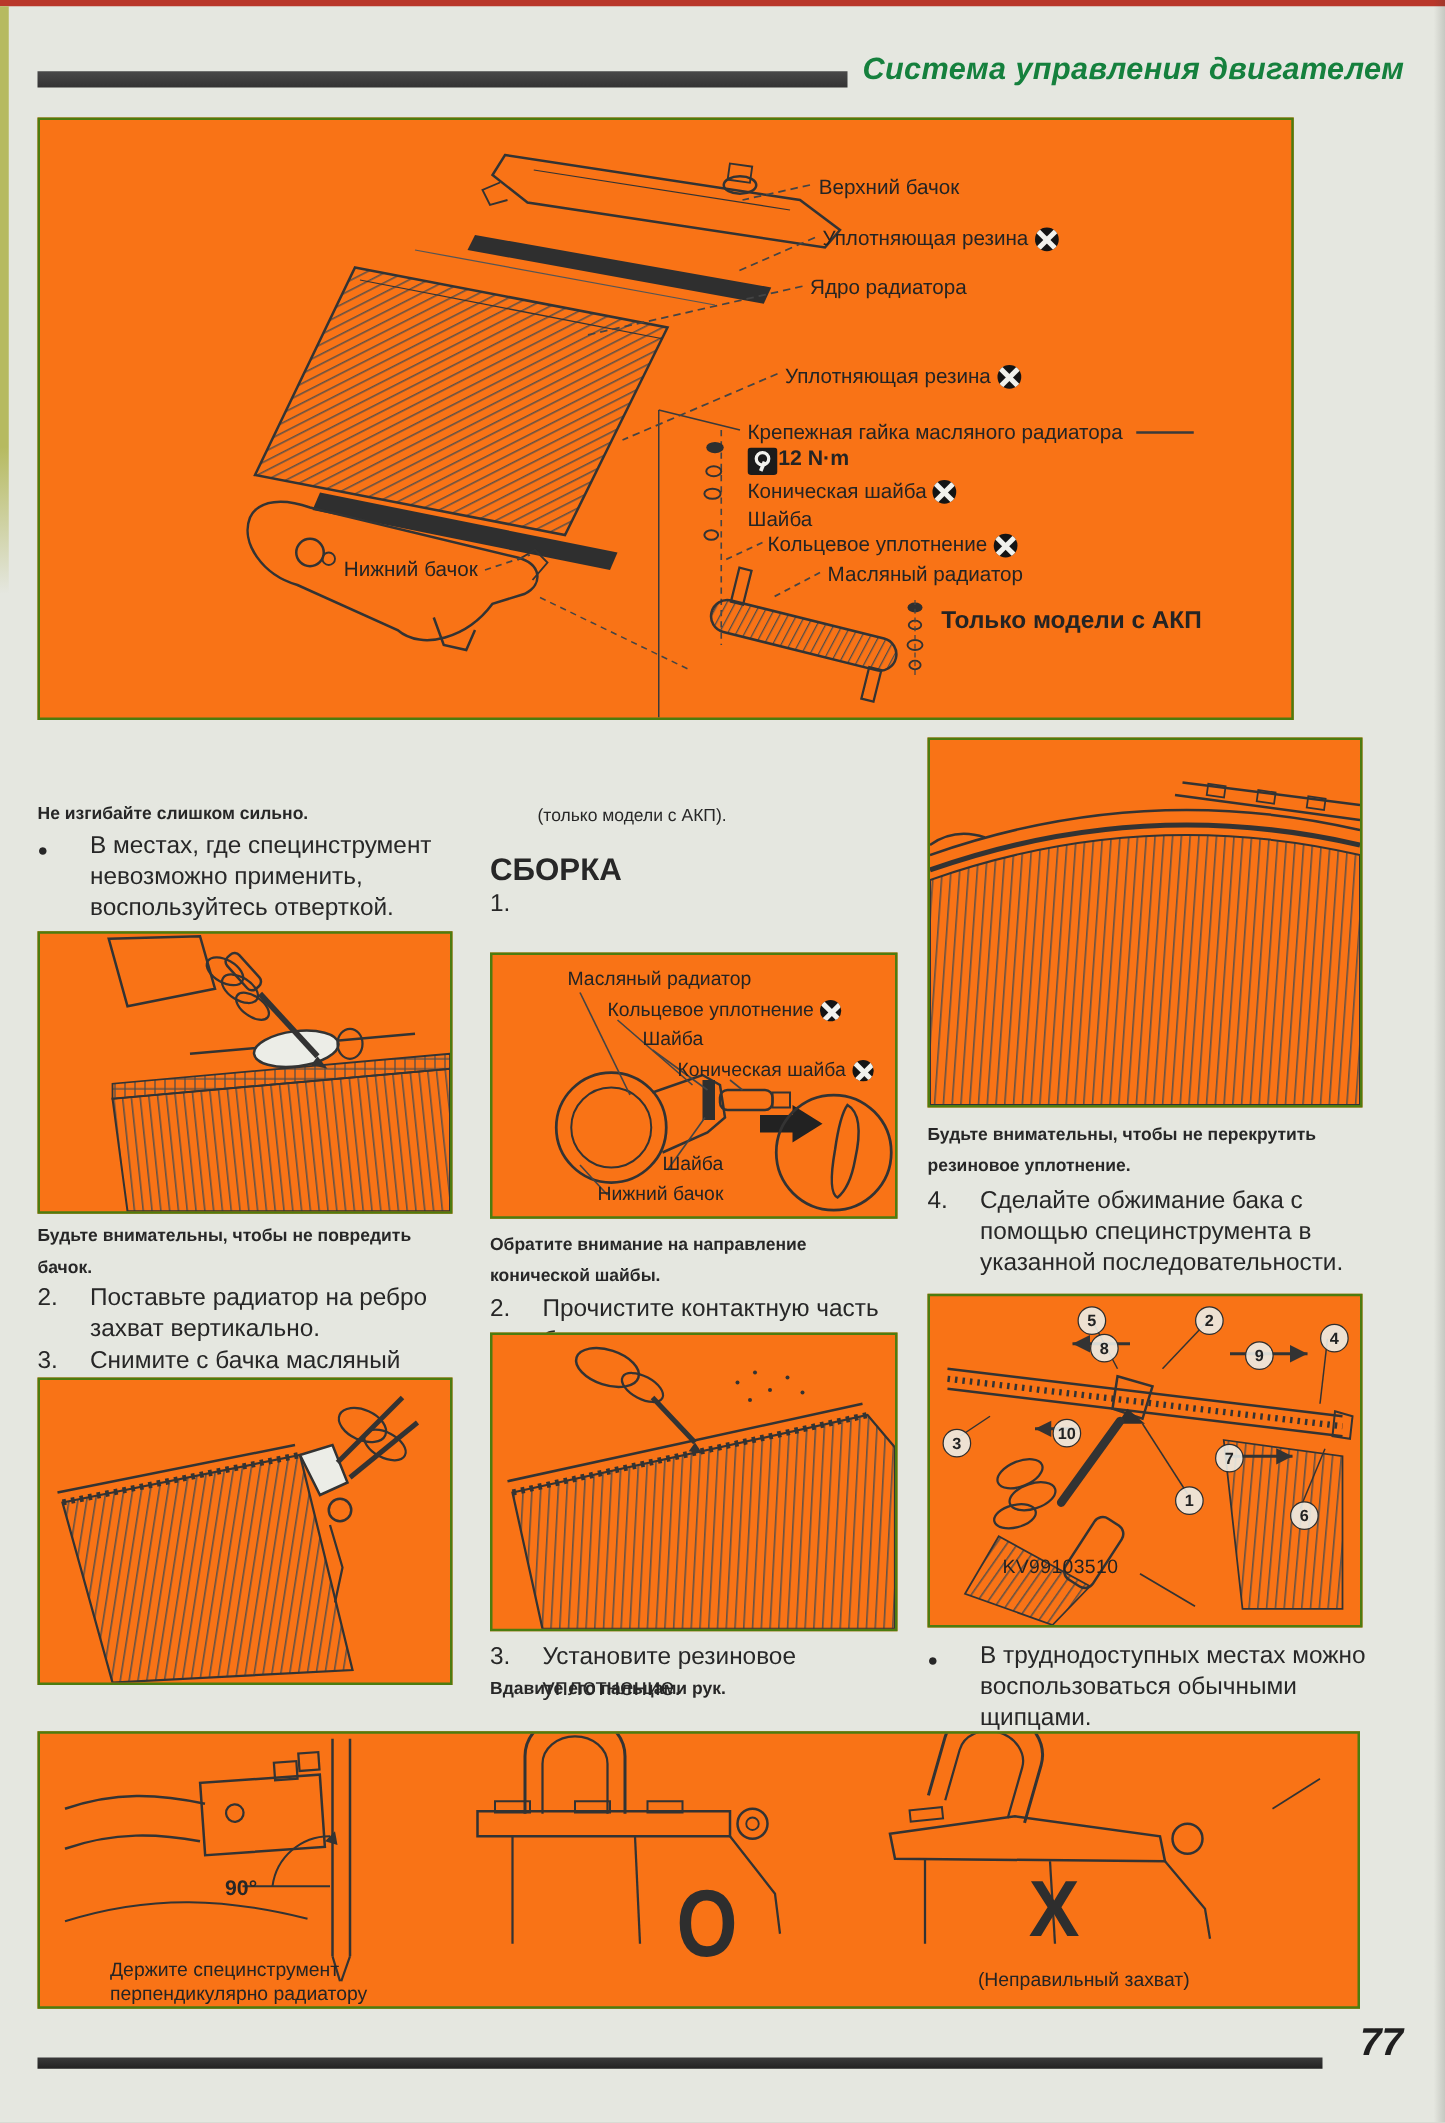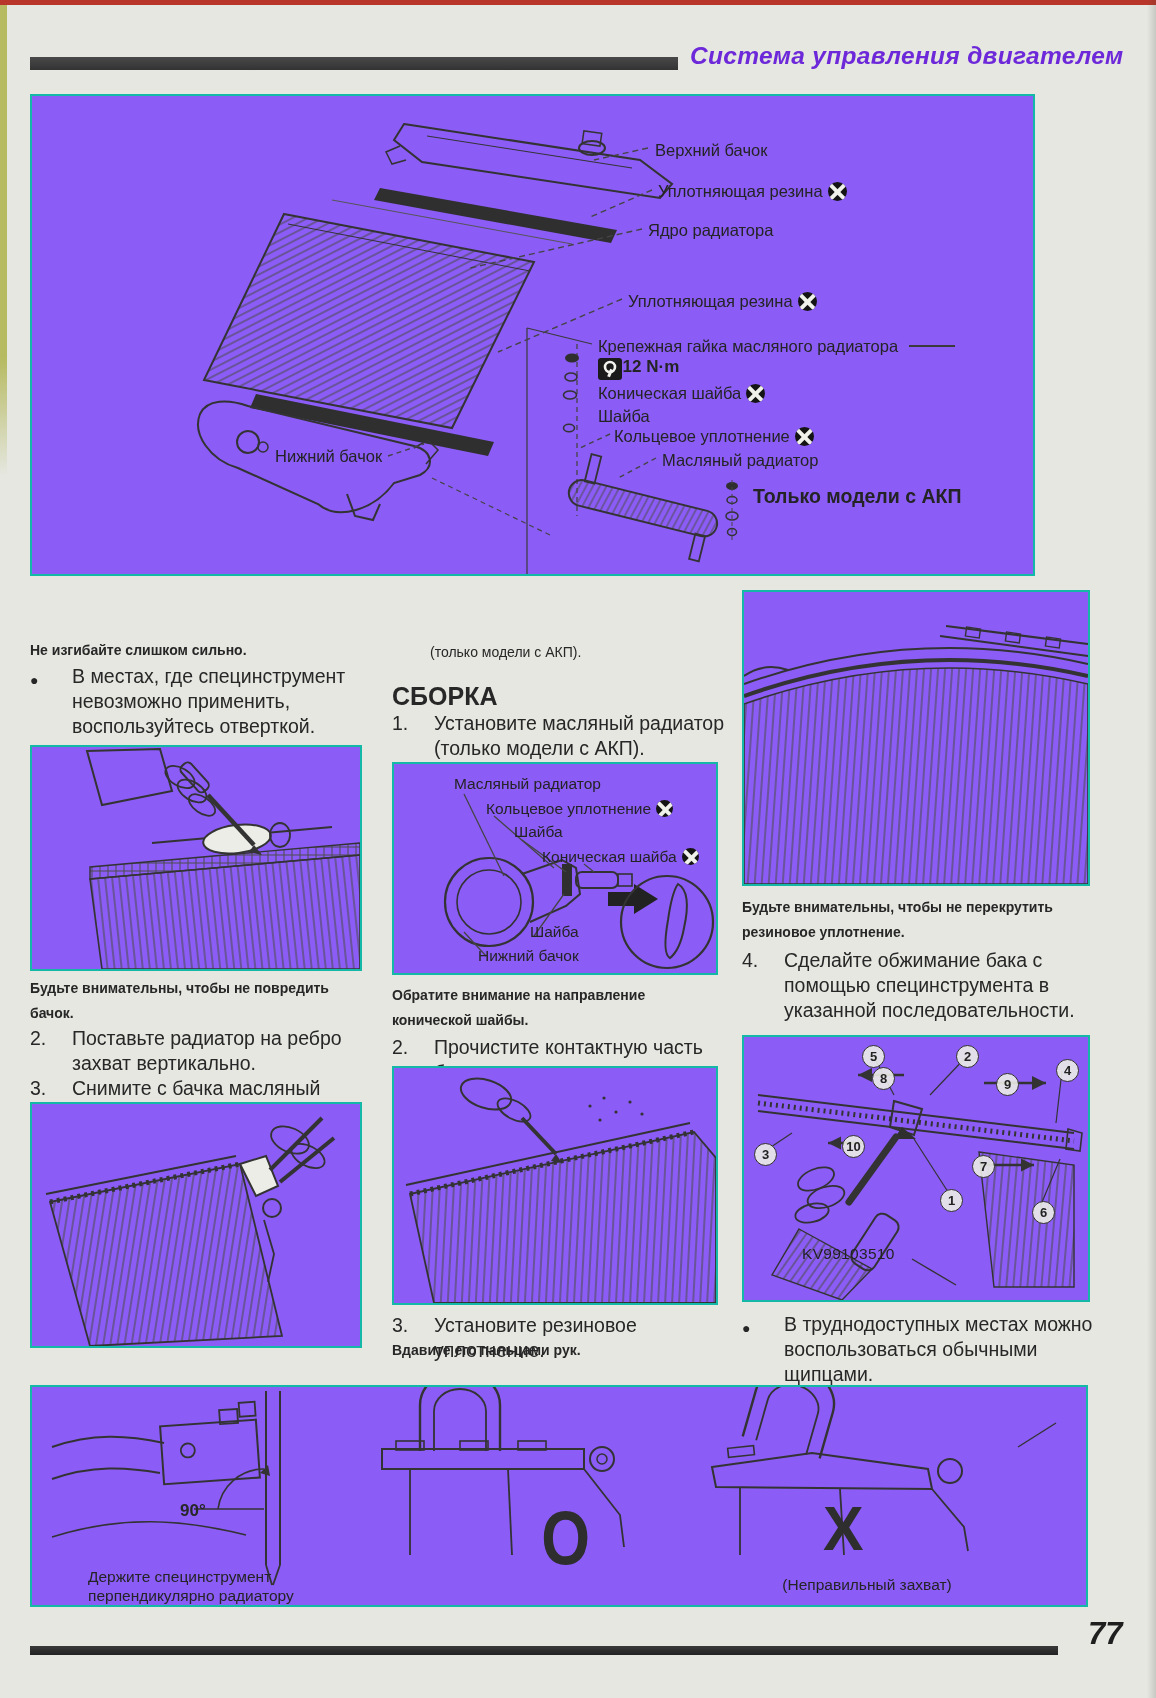--- a/index.html
+++ b/index.html
@@ -4,23 +4,23 @@
 <style>
   html,body{margin:0;padding:0;background:#cfd1ca;}
   .page{position:relative;width:1156px;height:1698px;background:#e5e7e0;
         font-family:"Liberation Sans","DejaVu Sans",sans-serif;color:#272727;overflow:hidden;}
   .edge-top{position:absolute;left:0;top:0;width:1156px;height:5px;background:#b9372a;}
   .edge-left{position:absolute;left:0;top:5px;width:7px;height:470px;
              background:linear-gradient(#b6ba60 75%,rgba(182,186,96,0));}
   .edge-right{position:absolute;right:0;top:0;width:9px;height:1698px;
               background:linear-gradient(to left,rgba(60,60,55,.18),rgba(60,60,55,0));}
   .hbar{position:absolute;background:linear-gradient(#494949,#333);}
-  .htitle{position:absolute;font-weight:bold;font-style:italic;font-size:24.5px;color:#6d28d9;
+  .htitle{position:absolute;font-weight:bold;font-style:italic;font-size:24.5px;color:#15803d;
           letter-spacing:.3px;white-space:nowrap;}
-  .box{position:absolute;border:2px solid #14b8a6;background:#8b5cf6;box-sizing:border-box;}
+  .box{position:absolute;border:2px solid #4d7c0f;background:#f97316;box-sizing:border-box;}
   .box svg{position:absolute;left:0;top:0;}
   .lbl{position:absolute;font-size:16.5px;white-space:nowrap;display:flex;align-items:center;
        gap:5px;color:#242424;line-height:1;}
   .lbl b{font-size:17px;}
   .lbl.big{font-size:19.5px;font-weight:bold;}
   .xicon{position:relative;width:19px;height:19px;border-radius:50%;background:#141414;
          flex:0 0 auto;overflow:hidden;}
   .xicon::before,.xicon::after{content:"";position:absolute;left:-3px;top:7.5px;width:25px;
          height:4px;background:#f1f1ec;}
   .xicon::before{transform:rotate(45deg);} .xicon::after{transform:rotate(-45deg);}
@@ -224,21 +224,20 @@
       <line x1="248" y1="78" x2="302" y2="34" stroke="#333" stroke-width="4"></line>
       <circle cx="240" cy="104" r="9" fill="none" stroke="#333" stroke-width="2"></circle>
       <path d="M232 116 l10 34 l-6 28" fill="none" stroke="#333" stroke-width="1.8"></path>
     </svg>
   </div>
 
   <div class="para" style="left:430px;top:640px;width:300px">(только модели с АКП).</div>
   <div class="para bold" style="left:392px;top:684px;width:330px;font-size:25px">СБОРКА</div>
   <div class="step" style="left:392px;top:711px;width:334px">
     <span class="n">1.</span>
-    <span class="t">Установите масляный радиатор (только модели с АКП).</span>
   </div>
 
   <div class="box" style="left:392px;top:762px;width:326px;height:213px">
     <svg width="322" height="209" viewBox="0 0 322 209">
       <circle cx="95" cy="138" r="44" fill="none" stroke="#333" stroke-width="2.2"></circle>
       <circle cx="95" cy="138" r="32" fill="none" stroke="#333" stroke-width="1.6"></circle>
       <path d="M128 110 L168 96 L182 104 L186 130 L172 142 L136 158" fill="none" stroke="#333" stroke-width="2"></path>
       <rect x="182" y="108" width="42" height="16" rx="6" fill="none" stroke="#333" stroke-width="2"></rect>
       <rect x="224" y="110" width="14" height="12" fill="none" stroke="#333" stroke-width="1.6"></rect>
       <rect x="168" y="100" width="10" height="32" fill="#2f2f2f"></rect>

